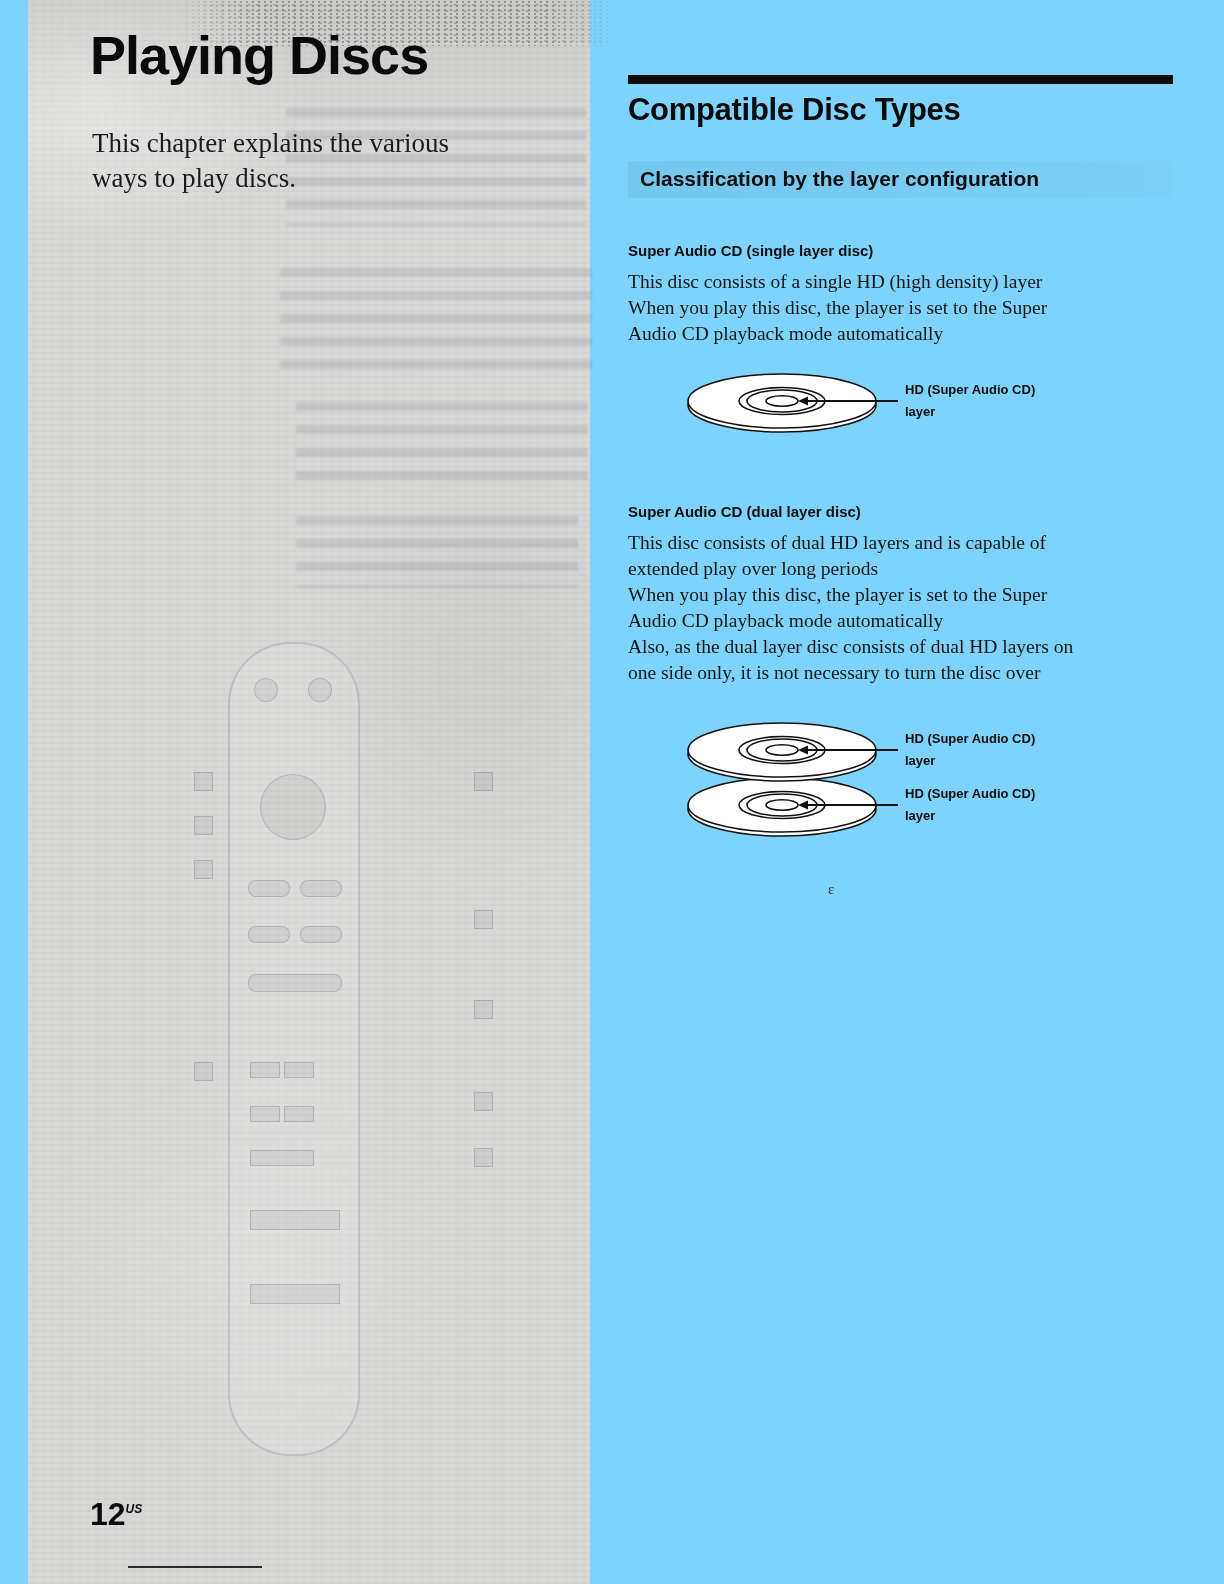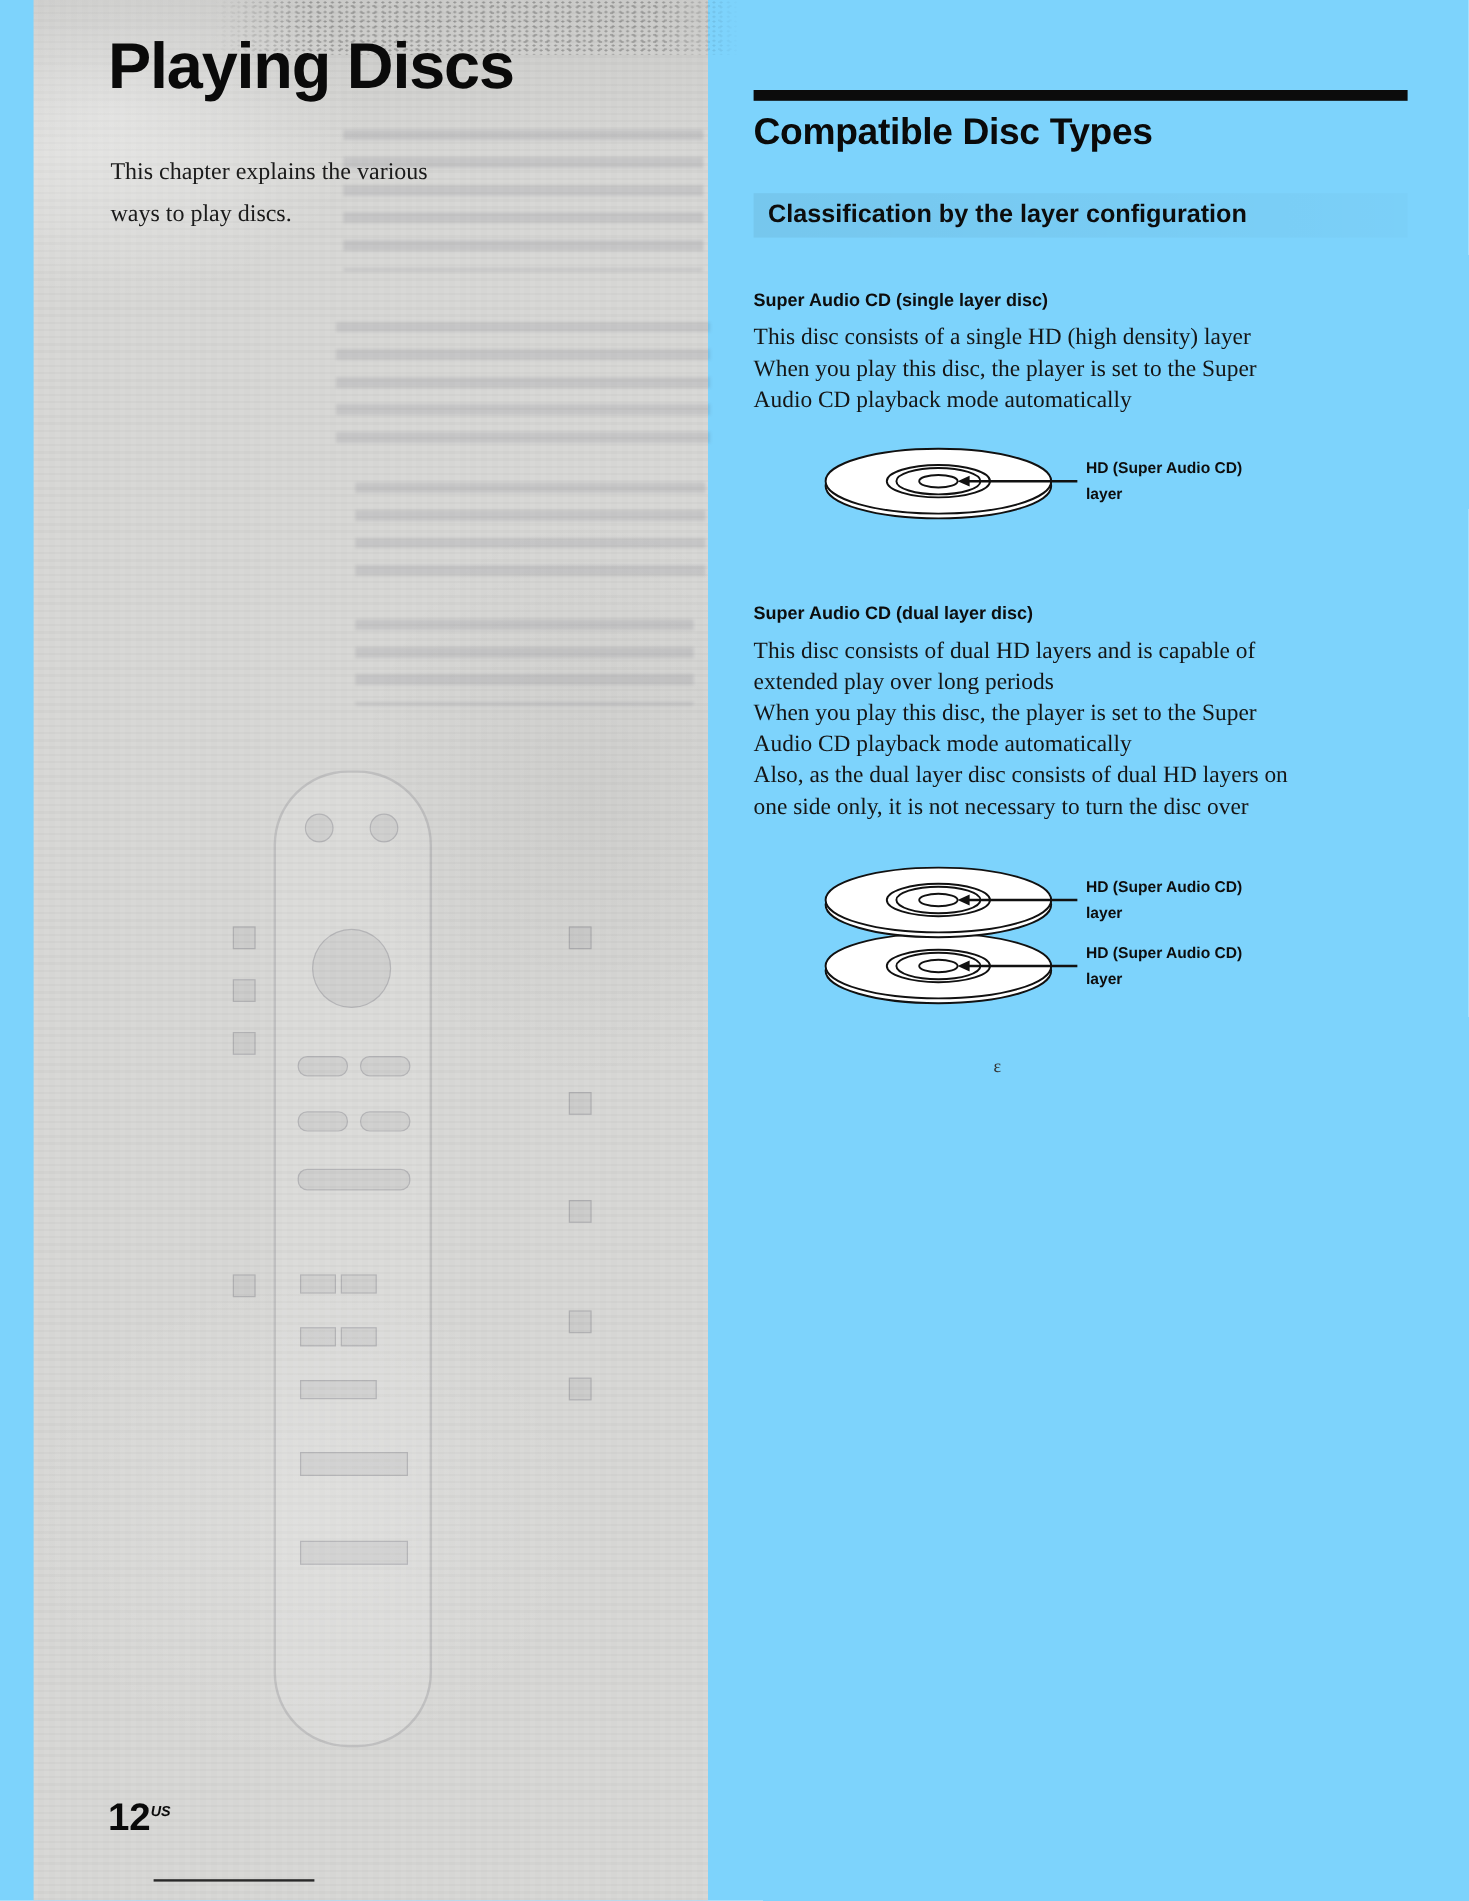--- a/index.html
+++ b/index.html
@@ -34,21 +34,21 @@
     -webkit-mask-image:linear-gradient(90deg, transparent, #000 18%, #000 84%, transparent);
             mask-image:linear-gradient(90deg, transparent, #000 18%, #000 84%, transparent);
   }
   .chapter-title{
     font-family:"Liberation Sans",sans-serif;font-weight:bold;
     font-size:54px;letter-spacing:-1px;color:#0a0a0a;
     position:absolute;left:62px;top:24px;
   }
   .chapter-intro{
     position:absolute;left:64px;top:126px;
-    font-size:20px;line-height:35px;color:#1b1b1b;
+    font-size:27px;line-height:35px;color:#1b1b1b;
   }
   .ghost-text{
     position:absolute;
     background-image:repeating-linear-gradient(180deg, rgba(55,55,75,.22) 0 9px, transparent 9px 23px);
     filter:blur(1.3px);opacity:.5;border-radius:2px;
   }
   .ghost-remote{
     position:absolute;left:200px;top:642px;width:128px;height:810px;
     border:2px solid rgba(50,50,62,.16);border-radius:62px;
     background:rgba(255,255,255,.10);

